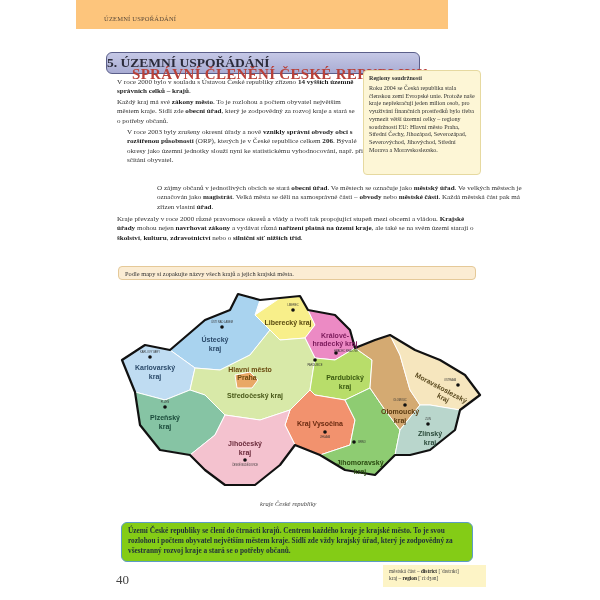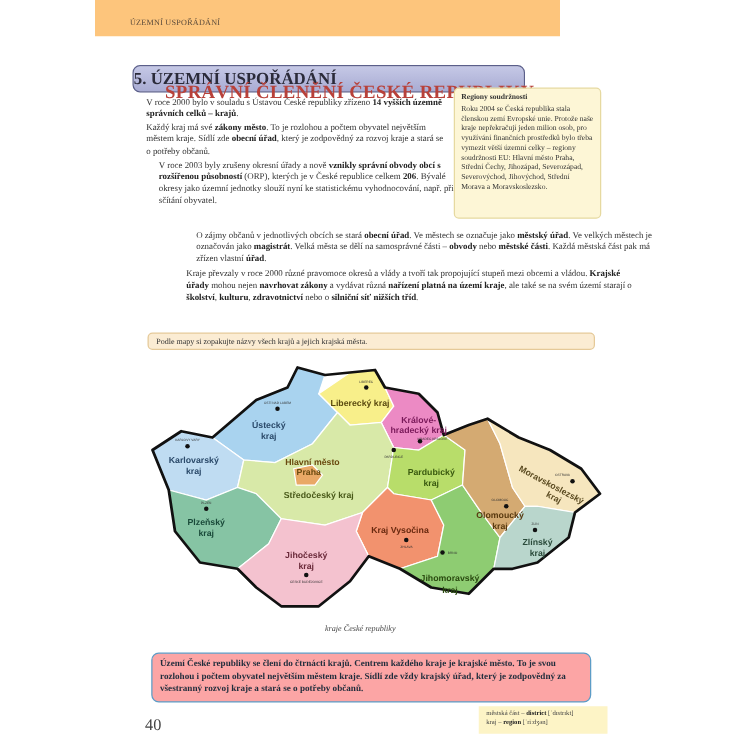--- a/index.html
+++ b/index.html
@@ -8,21 +8,21 @@
   .topband .crumb{position:absolute;left:28px;top:15px;font-size:6.5px;color:#5a4a3a;letter-spacing:0.2px;}
   .titlebar{position:absolute;left:106px;top:52px;width:312px;height:20px;border:1.2px solid #5b5f8a;border-radius:6px;background:linear-gradient(#c5c8e6,#a9acd3);text-align:left;font-weight:bold;font-size:13.5px;line-height:20px;color:#2b2b3a;}
   .h2{position:absolute;left:117px;top:66px;font-size:15px;font-weight:bold;color:#b8413a;letter-spacing:0.3px;padding-left:15px;}
   .p{position:absolute;font-size:7.1px;line-height:9.3px;color:#333;}
   .p b{color:#222;}
   .sidebox{position:absolute;left:363px;top:70px;width:118px;height:105px;background:#fdf6d6;border:1px solid #e6d9a0;border-radius:4px;padding:4px 5px;box-sizing:border-box;font-size:6.1px;line-height:7.75px;color:#333;}
   .sidebox .t{font-weight:bold;margin-bottom:2px;}
   .task{position:absolute;left:118px;top:266px;width:358px;height:14px;background:#fbecd3;border:1px solid #e5c998;border-radius:4px;font-size:6.4px;line-height:14px;padding-left:6px;box-sizing:border-box;color:#333;}
   .map{position:absolute;left:110px;top:280px;width:380px;height:220px;}
   .caption{position:absolute;left:260px;top:500px;font-size:6.5px;font-style:italic;color:#444;}
-  .summary{position:absolute;left:121px;top:522px;width:352px;height:40px;background:#fca5a5;border:1.2px solid #5c9cc6;border-radius:6px;box-sizing:border-box;padding:3px 6px;font-size:7.3px;line-height:10.2px;font-weight:bold;color:#1f2d3c;}
+  .summary{position:absolute;left:121px;top:522px;width:352px;height:40px;background:#84cc16;border:1.2px solid #5c9cc6;border-radius:6px;box-sizing:border-box;padding:3px 6px;font-size:7.3px;line-height:10.2px;font-weight:bold;color:#1f2d3c;}
   .pagenum{position:absolute;left:116px;top:572px;font-size:13px;color:#444;}
   .glossary{position:absolute;left:383px;top:565px;width:103px;height:22px;background:#fdf4c6;font-size:5.3px;line-height:7px;padding:3px 6px;box-sizing:border-box;color:#444;}
   .glossary b{color:#222;}
   svg text{font-family:"Liberation Sans",sans-serif;}
 </style>
 </head>
 <body>
 
 <div class="topband">
   <span class="crumb">ÚZEMNÍ USPOŘÁDÁNÍ</span>
@@ -37,21 +37,21 @@
 </div>
 <div class="p" style="left:117px;top:98px;width:240px;">
   Každý kraj má své <b>zákony město</b>. To je rozlohou a počtem obyvatel největším městem kraje. Sídlí zde <b>obecní úřad</b>, který je zodpovědný za rozvoj kraje a stará se o potřeby občanů.
 </div>
 <div class="p" style="left:127px;top:128px;width:240px;">
   V roce 2003 byly zrušeny okresní úřady a nově <b>vznikly správní obvody obcí s rozšířenou působností</b> (ORP), kterých je v České republice celkem <b>206</b>. Bývalé okresy jako územní jednotky slouží nyní ke statistickému vyhodnocování, např. při sčítání obyvatel.
 </div>
 <div class="p" style="left:117px;top:184px;width:365px;margin-left:40px;">
   O zájmy občanů v jednotlivých obcích se stará <b>obecní úřad</b>. Ve městech se označuje jako <b>městský úřad</b>. Ve velkých městech je označován jako <b>magistrát</b>. Velká města se dělí na samosprávné části – <b>obvody</b> nebo <b>městské části</b>. Každá městská část pak má zřízen vlastní <b>úřad</b>.
 </div>
-<div class="p" style="left:117px;top:215px;width:365px;margin-left:32px;">
+<div class="p" style="left:117px;top:215px;width:365px;">
   Kraje převzaly v roce 2000 různé pravomoce okresů a vlády a tvoří tak propojující stupeň mezi obcemi a vládou. <b>Krajské úřady</b> mohou nejen <b>navrhovat zákony</b> a vydávat různá <b>nařízení platná na území kraje</b>, ale také se na svém území starají o <b>školství</b>, <b>kulturu</b>, <b>zdravotnictví</b> nebo o <b>silniční síť nižších tříd</b>.
 </div>
 
 <div class="sidebox">
   <div class="t">Regiony soudržnosti</div>
   <div>Roku 2004 se Česká republika stala členskou zemí Evropské unie. Protože naše kraje nepřekračují jeden milion osob, pro využívání finančních prostředků bylo třeba vymezit větší územní celky – regiony soudržnosti EU: Hlavní město Praha, Střední Čechy, Jihozápad, Severozápad, Severovýchod, Jihovýchod, Střední Morava a Moravskoslezsko.</div>
 </div>
 
 <div class="task">Podle mapy si zopakujte názvy všech krajů a jejich krajská města.</div>
 

